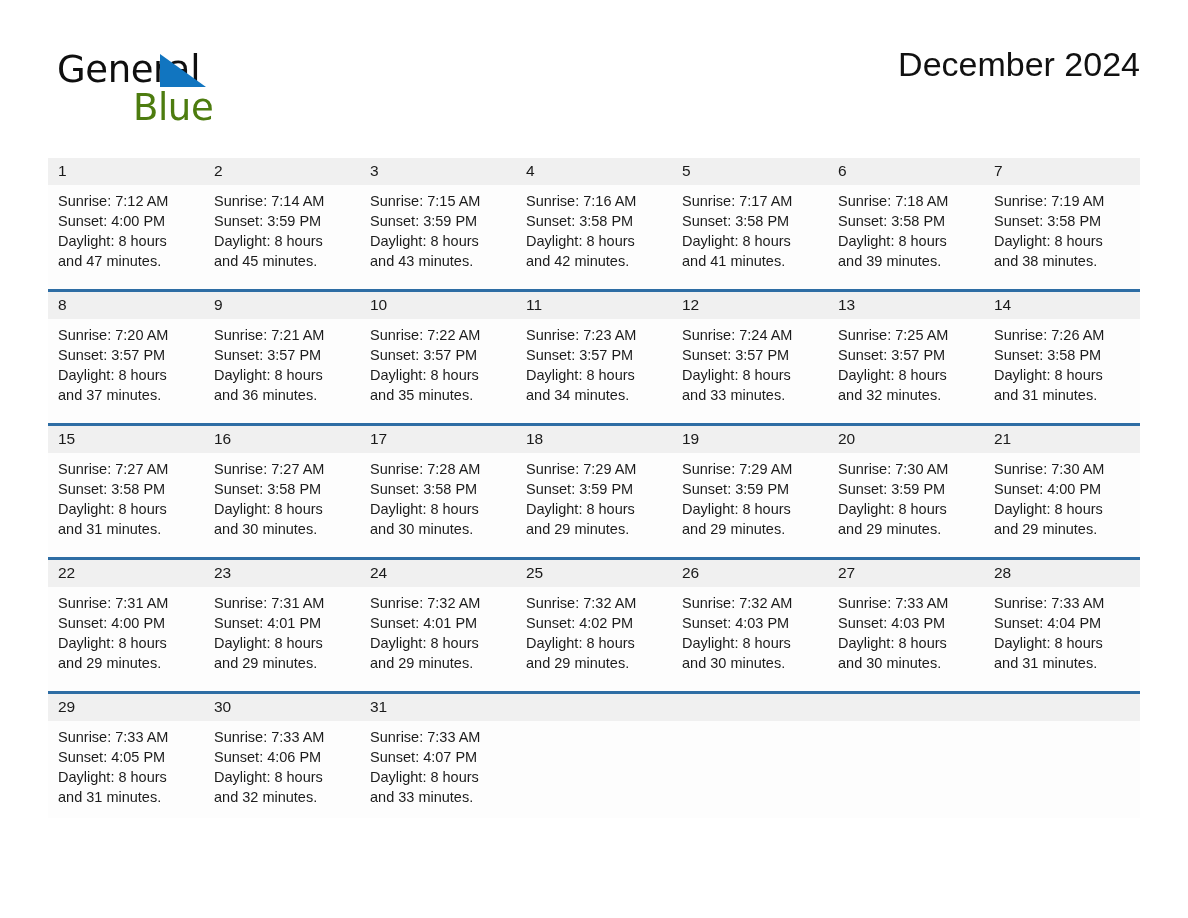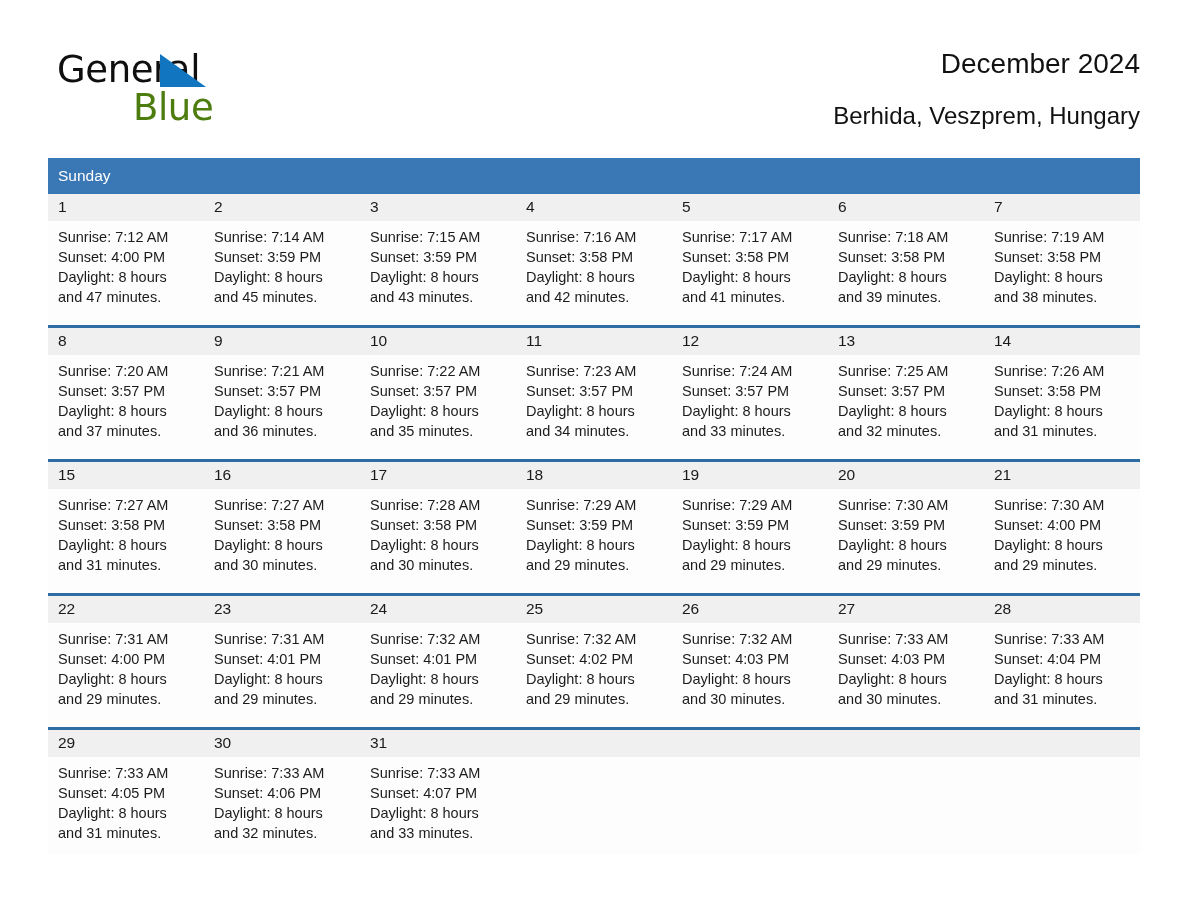--- a/index.html
+++ b/index.html
@@ -69,21 +69,21 @@
     letter-spacing: -0.4px;
   }
 
   .title-block {
     position: absolute;
     right: 0;
     top: 0;
     text-align: right;
   }
   .cal-title {
-    font-size: 28px;
+    font-size: 34px;
     line-height: 52px;
     color: #111111;
     font-weight: 400;
     white-space: nowrap;
   }
   .cal-subtitle {
     font-size: 24px;
     line-height: 32px;
     color: #111111;
     font-weight: 400;
@@ -168,28 +168,26 @@
           <svg width="46" height="33" viewBox="0 0 46 33" xmlns="http://www.w3.org/2000/svg">
             <polygon points="0,0 46,33 0,33" fill="#1175c0"></polygon>
           </svg>
         </span>
       </div>
       <div class="brand-row2">Blue</div>
     </div>
 
     <div class="title-block">
       <div class="cal-title">December 2024</div>
-      <div class="cal-subtitle">Berhida, Veszprem, Hungary</div>
     </div>
 
   </div>
 
   <div class="calendar">
     <div class="weekdays" id="weekday-header">
-        <div class="weekday">Sunday</div>
       </div>
     <div id="weeks-container">
         <div class="week">
           <div class="week-grid">
             <div class="day">
               <div class="day-num-band"><span class="day-num">1</span></div>
               <div class="day-body">
                 <div class="day-line">Sunrise: 7:12 AM</div>
                 <div class="day-line">Sunset: 4:00 PM</div>
                 <div class="day-line">Daylight: 8 hours</div>

